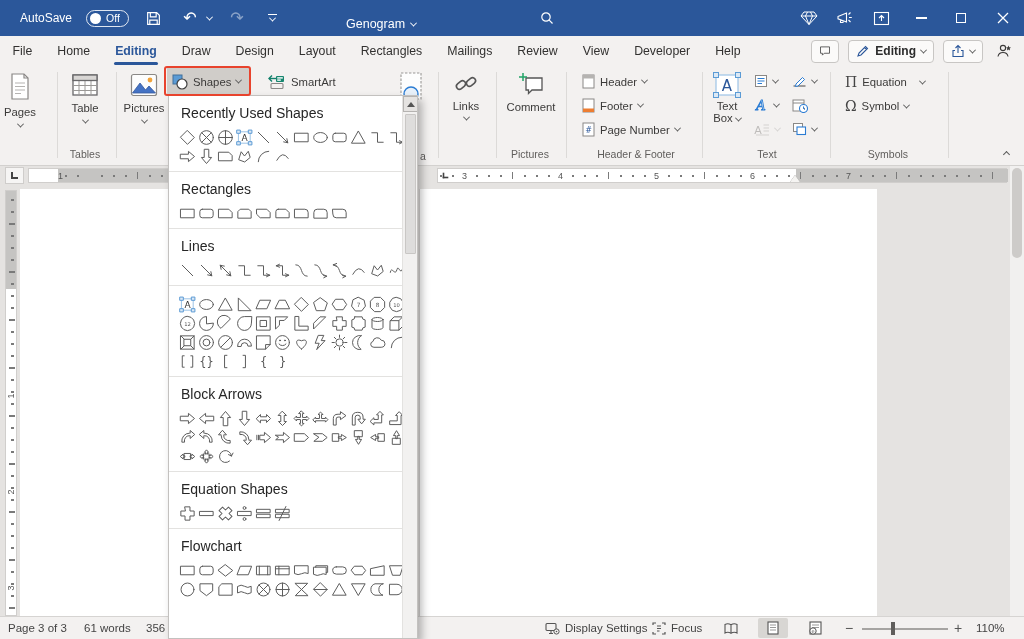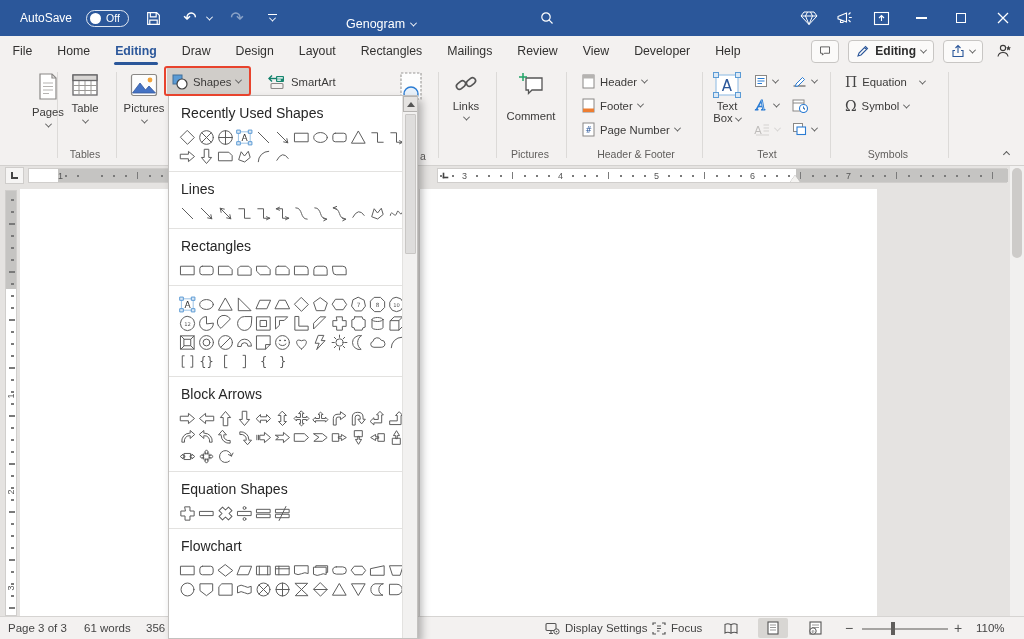--- a/index.html
+++ b/index.html
@@ -186,21 +186,21 @@
 <div class="ribbon">
   <div class="rb-div" style="left:57px"></div>
   <div class="rb-div" style="left:116px"></div>
   <div class="rb-div" style="left:438px"></div>
   <div class="rb-div" style="left:496px"></div>
   <div class="rb-div" style="left:566px"></div>
   <div class="rb-div" style="left:702px"></div>
   <div class="rb-div" style="left:830px"></div>
   <div class="rb-div" style="left:948px"></div>
 
-  <div class="big-btn" style="left:28px;top:6px;width:40px">
+  <div class="big-btn" style="left:0;top:6px;width:40px">
     <svg width="26" height="30" viewBox="0 0 26 30">
         <path d="M5 2H17L21 6V27H5Z" fill="#fff" stroke="#8a8886" stroke-width="1.2"></path>
         <path d="M17 2V6H21" fill="none" stroke="#8a8886" stroke-width="1.2"></path>
         <path d="M8 11H18M8 14.5H18M8 18H18M8 21.5H14" stroke="#b5b3b1" stroke-width="1.2"></path>
       </svg>
     <span class="btn-lbl">Pages</span>
     <i class="cv" style="margin-top:5px"></i>
   </div>
 
   <div class="big-btn" style="left:62px;top:6px;width:46px">
@@ -264,21 +264,21 @@
       </svg>
     <span class="btn-lbl">Links</span>
     <i class="cv" style="margin-top:4px"></i>
   </div>
 
   <div class="big-btn" style="left:504px;top:6px;width:54px">
     <svg width="26" height="26" viewBox="0 0 26 26">
         <path d="M8 6H24V18H14L10.5 21.5V18H8Z" fill="#fff" stroke="#555" stroke-width="1.3"></path>
         <path d="M5 1V9M1 5H9" stroke="#21a366" stroke-width="1.5"></path>
       </svg>
-    <span class="btn-lbl" style="margin-top:12px">Comment</span>
+    <span class="btn-lbl" style="margin-top:3px">Comment</span>
   </div>
   <div class="grp-lbl" style="left:530px">Pictures</div>
 
   <div class="small-row" style="left:582px;top:8px">
     <svg width="13" height="15" viewBox="0 0 13 15">
         <rect x="1" y="1" width="11" height="13" fill="#fff" stroke="#8a8886"></rect>
         <rect x="1" y="1" width="11" height="3.5" fill="#b5b3b1"></rect>
       </svg>
     <span>Header</span>
       <i class="cv"></i>
@@ -550,130 +550,130 @@
             </svg>
           </span>
           <span class="cell">
             <svg width="19" height="19" viewBox="0 0 20 20">
               <path d="M4 14Q10 3 16 12" fill="none" stroke="#5c5c5c" stroke-width="1.05" stroke-linejoin="round" stroke-linecap="round"></path>
             </svg>
           </span>
         </div>
       </div>
       <div class="sec">
-        <div class="sec-title">Lines</div>
+        <div class="sec-title">Rectangles</div>
         <div class="cells">
           <span class="cell">
             <svg width="19" height="19" viewBox="0 0 20 20">
-              <path d="M4.5 4.5L15.5 15.5" fill="none" stroke="#5c5c5c" stroke-width="1.05" stroke-linejoin="round" stroke-linecap="round"></path>
-            </svg>
-          </span>
-          <span class="cell">
-            <svg width="19" height="19" viewBox="0 0 20 20">
-              <path d="M4.5 4.5L15.5 15.5M15.5 15.5L11.2 14.6M15.5 15.5L14.6 11.2" fill="none" stroke="#5c5c5c" stroke-width="1.05" stroke-linejoin="round" stroke-linecap="round"></path>
-            </svg>
-          </span>
-          <span class="cell">
-            <svg width="19" height="19" viewBox="0 0 20 20">
-              <path d="M4.5 4.5L15.5 15.5M4.5 4.5L8.8 5.4M4.5 4.5L5.4 8.8M15.5 15.5L11.2 14.6M15.5 15.5L14.6 11.2" fill="none" stroke="#5c5c5c" stroke-width="1.05" stroke-linejoin="round" stroke-linecap="round"></path>
-            </svg>
-          </span>
-          <span class="cell">
-            <svg width="19" height="19" viewBox="0 0 20 20">
-              <path d="M4 5H10V15H16" fill="none" stroke="#5c5c5c" stroke-width="1.05" stroke-linejoin="round" stroke-linecap="round"></path>
-            </svg>
-          </span>
-          <span class="cell">
-            <svg width="19" height="19" viewBox="0 0 20 20">
-              <path d="M4 5H10V15H16.5M16.5 15L13.2 13.4M16.5 15L13.2 16.6" fill="none" stroke="#5c5c5c" stroke-width="1.05" stroke-linejoin="round" stroke-linecap="round"></path>
-            </svg>
-          </span>
-          <span class="cell">
-            <svg width="19" height="19" viewBox="0 0 20 20">
-              <path d="M3.5 5H10V15H16.5M3.5 5L6.8 3.4M3.5 5L6.8 6.6M16.5 15L13.2 13.4M16.5 15L13.2 16.6" fill="none" stroke="#5c5c5c" stroke-width="1.05" stroke-linejoin="round" stroke-linecap="round"></path>
-            </svg>
-          </span>
-          <span class="cell">
-            <svg width="19" height="19" viewBox="0 0 20 20">
-              <path d="M4 4C12 4 8 16 16 16" fill="none" stroke="#5c5c5c" stroke-width="1.05" stroke-linejoin="round" stroke-linecap="round"></path>
-            </svg>
-          </span>
-          <span class="cell">
-            <svg width="19" height="19" viewBox="0 0 20 20">
-              <path d="M4 4C12 4 8 16 16 16M16.5 16L13.1 14.5M16.5 16L13.4 17.7" fill="none" stroke="#5c5c5c" stroke-width="1.05" stroke-linejoin="round" stroke-linecap="round"></path>
-            </svg>
-          </span>
-          <span class="cell">
-            <svg width="19" height="19" viewBox="0 0 20 20">
-              <path d="M3.5 4C12 4 8 16 16 16M3.5 4L7 2.6M3.5 4L6.9 5.8M16.5 16L13.1 14.5M16.5 16L13.4 17.7" fill="none" stroke="#5c5c5c" stroke-width="1.05" stroke-linejoin="round" stroke-linecap="round"></path>
-            </svg>
-          </span>
-          <span class="cell">
-            <svg width="19" height="19" viewBox="0 0 20 20">
-              <path d="M4 14Q10 3 16 12" fill="none" stroke="#5c5c5c" stroke-width="1.05" stroke-linejoin="round" stroke-linecap="round"></path>
-            </svg>
-          </span>
-          <span class="cell">
-            <svg width="19" height="19" viewBox="0 0 20 20">
-              <polygon points="4,13 6.5,5 10,9.5 14,4.5 16,11 10.5,15.5" fill="none" stroke="#5c5c5c" stroke-width="1.05" stroke-linejoin="round" stroke-linecap="round"></polygon>
-            </svg>
-          </span>
-          <span class="cell">
-            <svg width="19" height="19" viewBox="0 0 20 20">
-              <path d="M3.5 12C4.5 4 8.5 17 10.5 9C12 3 14 16 16.5 8" fill="none" stroke="#5c5c5c" stroke-width="1.05" stroke-linejoin="round" stroke-linecap="round"></path>
+              <rect x="3" y="5.5" width="14" height="9" fill="none" stroke="#5c5c5c" stroke-width="1.05" stroke-linejoin="round" stroke-linecap="round"></rect>
+            </svg>
+          </span>
+          <span class="cell">
+            <svg width="19" height="19" viewBox="0 0 20 20">
+              <rect x="3" y="5.5" width="14" height="9" rx="2.5" fill="none" stroke="#5c5c5c" stroke-width="1.05" stroke-linejoin="round" stroke-linecap="round"></rect>
+            </svg>
+          </span>
+          <span class="cell">
+            <svg width="19" height="19" viewBox="0 0 20 20">
+              <path d="M3 5.5H13.5L17 9V14.5H3Z" fill="none" stroke="#5c5c5c" stroke-width="1.05" stroke-linejoin="round" stroke-linecap="round"></path>
+            </svg>
+          </span>
+          <span class="cell">
+            <svg width="19" height="19" viewBox="0 0 20 20">
+              <path d="M3 14.5V8L5.5 5.5H14.5L17 8V14.5Z" fill="none" stroke="#5c5c5c" stroke-width="1.05" stroke-linejoin="round" stroke-linecap="round"></path>
+            </svg>
+          </span>
+          <span class="cell">
+            <svg width="19" height="19" viewBox="0 0 20 20">
+              <path d="M3 5.5H13.5L17 9V14.5H6.5L3 11Z" fill="none" stroke="#5c5c5c" stroke-width="1.05" stroke-linejoin="round" stroke-linecap="round"></path>
+            </svg>
+          </span>
+          <span class="cell">
+            <svg width="19" height="19" viewBox="0 0 20 20">
+              <path d="M5.5 5.5H13.5L17 9V14.5H3V8Q3 5.5 5.5 5.5Z" fill="none" stroke="#5c5c5c" stroke-width="1.05" stroke-linejoin="round" stroke-linecap="round"></path>
+            </svg>
+          </span>
+          <span class="cell">
+            <svg width="19" height="19" viewBox="0 0 20 20">
+              <path d="M3 5.5H13.5Q17 5.5 17 9V14.5H3Z" fill="none" stroke="#5c5c5c" stroke-width="1.05" stroke-linejoin="round" stroke-linecap="round"></path>
+            </svg>
+          </span>
+          <span class="cell">
+            <svg width="19" height="19" viewBox="0 0 20 20">
+              <path d="M3 14.5V9Q3 5.5 6.5 5.5H13.5Q17 5.5 17 9V14.5Z" fill="none" stroke="#5c5c5c" stroke-width="1.05" stroke-linejoin="round" stroke-linecap="round"></path>
+            </svg>
+          </span>
+          <span class="cell">
+            <svg width="19" height="19" viewBox="0 0 20 20">
+              <path d="M3 5.5H13.5Q17 5.5 17 9V14.5H6.5Q3 14.5 3 11Z" fill="none" stroke="#5c5c5c" stroke-width="1.05" stroke-linejoin="round" stroke-linecap="round"></path>
             </svg>
           </span>
         </div>
       </div>
       <div class="sec">
-        <div class="sec-title">Rectangles</div>
+        <div class="sec-title">Lines</div>
         <div class="cells">
           <span class="cell">
             <svg width="19" height="19" viewBox="0 0 20 20">
-              <rect x="3" y="5.5" width="14" height="9" fill="none" stroke="#5c5c5c" stroke-width="1.05" stroke-linejoin="round" stroke-linecap="round"></rect>
-            </svg>
-          </span>
-          <span class="cell">
-            <svg width="19" height="19" viewBox="0 0 20 20">
-              <rect x="3" y="5.5" width="14" height="9" rx="2.5" fill="none" stroke="#5c5c5c" stroke-width="1.05" stroke-linejoin="round" stroke-linecap="round"></rect>
-            </svg>
-          </span>
-          <span class="cell">
-            <svg width="19" height="19" viewBox="0 0 20 20">
-              <path d="M3 5.5H13.5L17 9V14.5H3Z" fill="none" stroke="#5c5c5c" stroke-width="1.05" stroke-linejoin="round" stroke-linecap="round"></path>
-            </svg>
-          </span>
-          <span class="cell">
-            <svg width="19" height="19" viewBox="0 0 20 20">
-              <path d="M3 14.5V8L5.5 5.5H14.5L17 8V14.5Z" fill="none" stroke="#5c5c5c" stroke-width="1.05" stroke-linejoin="round" stroke-linecap="round"></path>
-            </svg>
-          </span>
-          <span class="cell">
-            <svg width="19" height="19" viewBox="0 0 20 20">
-              <path d="M3 5.5H13.5L17 9V14.5H6.5L3 11Z" fill="none" stroke="#5c5c5c" stroke-width="1.05" stroke-linejoin="round" stroke-linecap="round"></path>
-            </svg>
-          </span>
-          <span class="cell">
-            <svg width="19" height="19" viewBox="0 0 20 20">
-              <path d="M5.5 5.5H13.5L17 9V14.5H3V8Q3 5.5 5.5 5.5Z" fill="none" stroke="#5c5c5c" stroke-width="1.05" stroke-linejoin="round" stroke-linecap="round"></path>
-            </svg>
-          </span>
-          <span class="cell">
-            <svg width="19" height="19" viewBox="0 0 20 20">
-              <path d="M3 5.5H13.5Q17 5.5 17 9V14.5H3Z" fill="none" stroke="#5c5c5c" stroke-width="1.05" stroke-linejoin="round" stroke-linecap="round"></path>
-            </svg>
-          </span>
-          <span class="cell">
-            <svg width="19" height="19" viewBox="0 0 20 20">
-              <path d="M3 14.5V9Q3 5.5 6.5 5.5H13.5Q17 5.5 17 9V14.5Z" fill="none" stroke="#5c5c5c" stroke-width="1.05" stroke-linejoin="round" stroke-linecap="round"></path>
-            </svg>
-          </span>
-          <span class="cell">
-            <svg width="19" height="19" viewBox="0 0 20 20">
-              <path d="M3 5.5H13.5Q17 5.5 17 9V14.5H6.5Q3 14.5 3 11Z" fill="none" stroke="#5c5c5c" stroke-width="1.05" stroke-linejoin="round" stroke-linecap="round"></path>
+              <path d="M4.5 4.5L15.5 15.5" fill="none" stroke="#5c5c5c" stroke-width="1.05" stroke-linejoin="round" stroke-linecap="round"></path>
+            </svg>
+          </span>
+          <span class="cell">
+            <svg width="19" height="19" viewBox="0 0 20 20">
+              <path d="M4.5 4.5L15.5 15.5M15.5 15.5L11.2 14.6M15.5 15.5L14.6 11.2" fill="none" stroke="#5c5c5c" stroke-width="1.05" stroke-linejoin="round" stroke-linecap="round"></path>
+            </svg>
+          </span>
+          <span class="cell">
+            <svg width="19" height="19" viewBox="0 0 20 20">
+              <path d="M4.5 4.5L15.5 15.5M4.5 4.5L8.8 5.4M4.5 4.5L5.4 8.8M15.5 15.5L11.2 14.6M15.5 15.5L14.6 11.2" fill="none" stroke="#5c5c5c" stroke-width="1.05" stroke-linejoin="round" stroke-linecap="round"></path>
+            </svg>
+          </span>
+          <span class="cell">
+            <svg width="19" height="19" viewBox="0 0 20 20">
+              <path d="M4 5H10V15H16" fill="none" stroke="#5c5c5c" stroke-width="1.05" stroke-linejoin="round" stroke-linecap="round"></path>
+            </svg>
+          </span>
+          <span class="cell">
+            <svg width="19" height="19" viewBox="0 0 20 20">
+              <path d="M4 5H10V15H16.5M16.5 15L13.2 13.4M16.5 15L13.2 16.6" fill="none" stroke="#5c5c5c" stroke-width="1.05" stroke-linejoin="round" stroke-linecap="round"></path>
+            </svg>
+          </span>
+          <span class="cell">
+            <svg width="19" height="19" viewBox="0 0 20 20">
+              <path d="M3.5 5H10V15H16.5M3.5 5L6.8 3.4M3.5 5L6.8 6.6M16.5 15L13.2 13.4M16.5 15L13.2 16.6" fill="none" stroke="#5c5c5c" stroke-width="1.05" stroke-linejoin="round" stroke-linecap="round"></path>
+            </svg>
+          </span>
+          <span class="cell">
+            <svg width="19" height="19" viewBox="0 0 20 20">
+              <path d="M4 4C12 4 8 16 16 16" fill="none" stroke="#5c5c5c" stroke-width="1.05" stroke-linejoin="round" stroke-linecap="round"></path>
+            </svg>
+          </span>
+          <span class="cell">
+            <svg width="19" height="19" viewBox="0 0 20 20">
+              <path d="M4 4C12 4 8 16 16 16M16.5 16L13.1 14.5M16.5 16L13.4 17.7" fill="none" stroke="#5c5c5c" stroke-width="1.05" stroke-linejoin="round" stroke-linecap="round"></path>
+            </svg>
+          </span>
+          <span class="cell">
+            <svg width="19" height="19" viewBox="0 0 20 20">
+              <path d="M3.5 4C12 4 8 16 16 16M3.5 4L7 2.6M3.5 4L6.9 5.8M16.5 16L13.1 14.5M16.5 16L13.4 17.7" fill="none" stroke="#5c5c5c" stroke-width="1.05" stroke-linejoin="round" stroke-linecap="round"></path>
+            </svg>
+          </span>
+          <span class="cell">
+            <svg width="19" height="19" viewBox="0 0 20 20">
+              <path d="M4 14Q10 3 16 12" fill="none" stroke="#5c5c5c" stroke-width="1.05" stroke-linejoin="round" stroke-linecap="round"></path>
+            </svg>
+          </span>
+          <span class="cell">
+            <svg width="19" height="19" viewBox="0 0 20 20">
+              <polygon points="4,13 6.5,5 10,9.5 14,4.5 16,11 10.5,15.5" fill="none" stroke="#5c5c5c" stroke-width="1.05" stroke-linejoin="round" stroke-linecap="round"></polygon>
+            </svg>
+          </span>
+          <span class="cell">
+            <svg width="19" height="19" viewBox="0 0 20 20">
+              <path d="M3.5 12C4.5 4 8.5 17 10.5 9C12 3 14 16 16.5 8" fill="none" stroke="#5c5c5c" stroke-width="1.05" stroke-linejoin="round" stroke-linecap="round"></path>
             </svg>
           </span>
         </div>
       </div>
       <div class="sec">
         <div class="cells">
           <span class="cell">
             <svg width="19" height="19" viewBox="0 0 20 20">
               <rect x="4" y="4" width="12" height="12" fill="none" stroke="#9dc3e6" stroke-width="1.05" stroke-linejoin="round" stroke-linecap="round"></rect>
               <rect x="2.2" y="2.2" width="3.4" height="3.4" fill="#dce9f5" stroke="#5b9bd5" stroke-width="1.05" stroke-linejoin="round" stroke-linecap="round"></rect>

